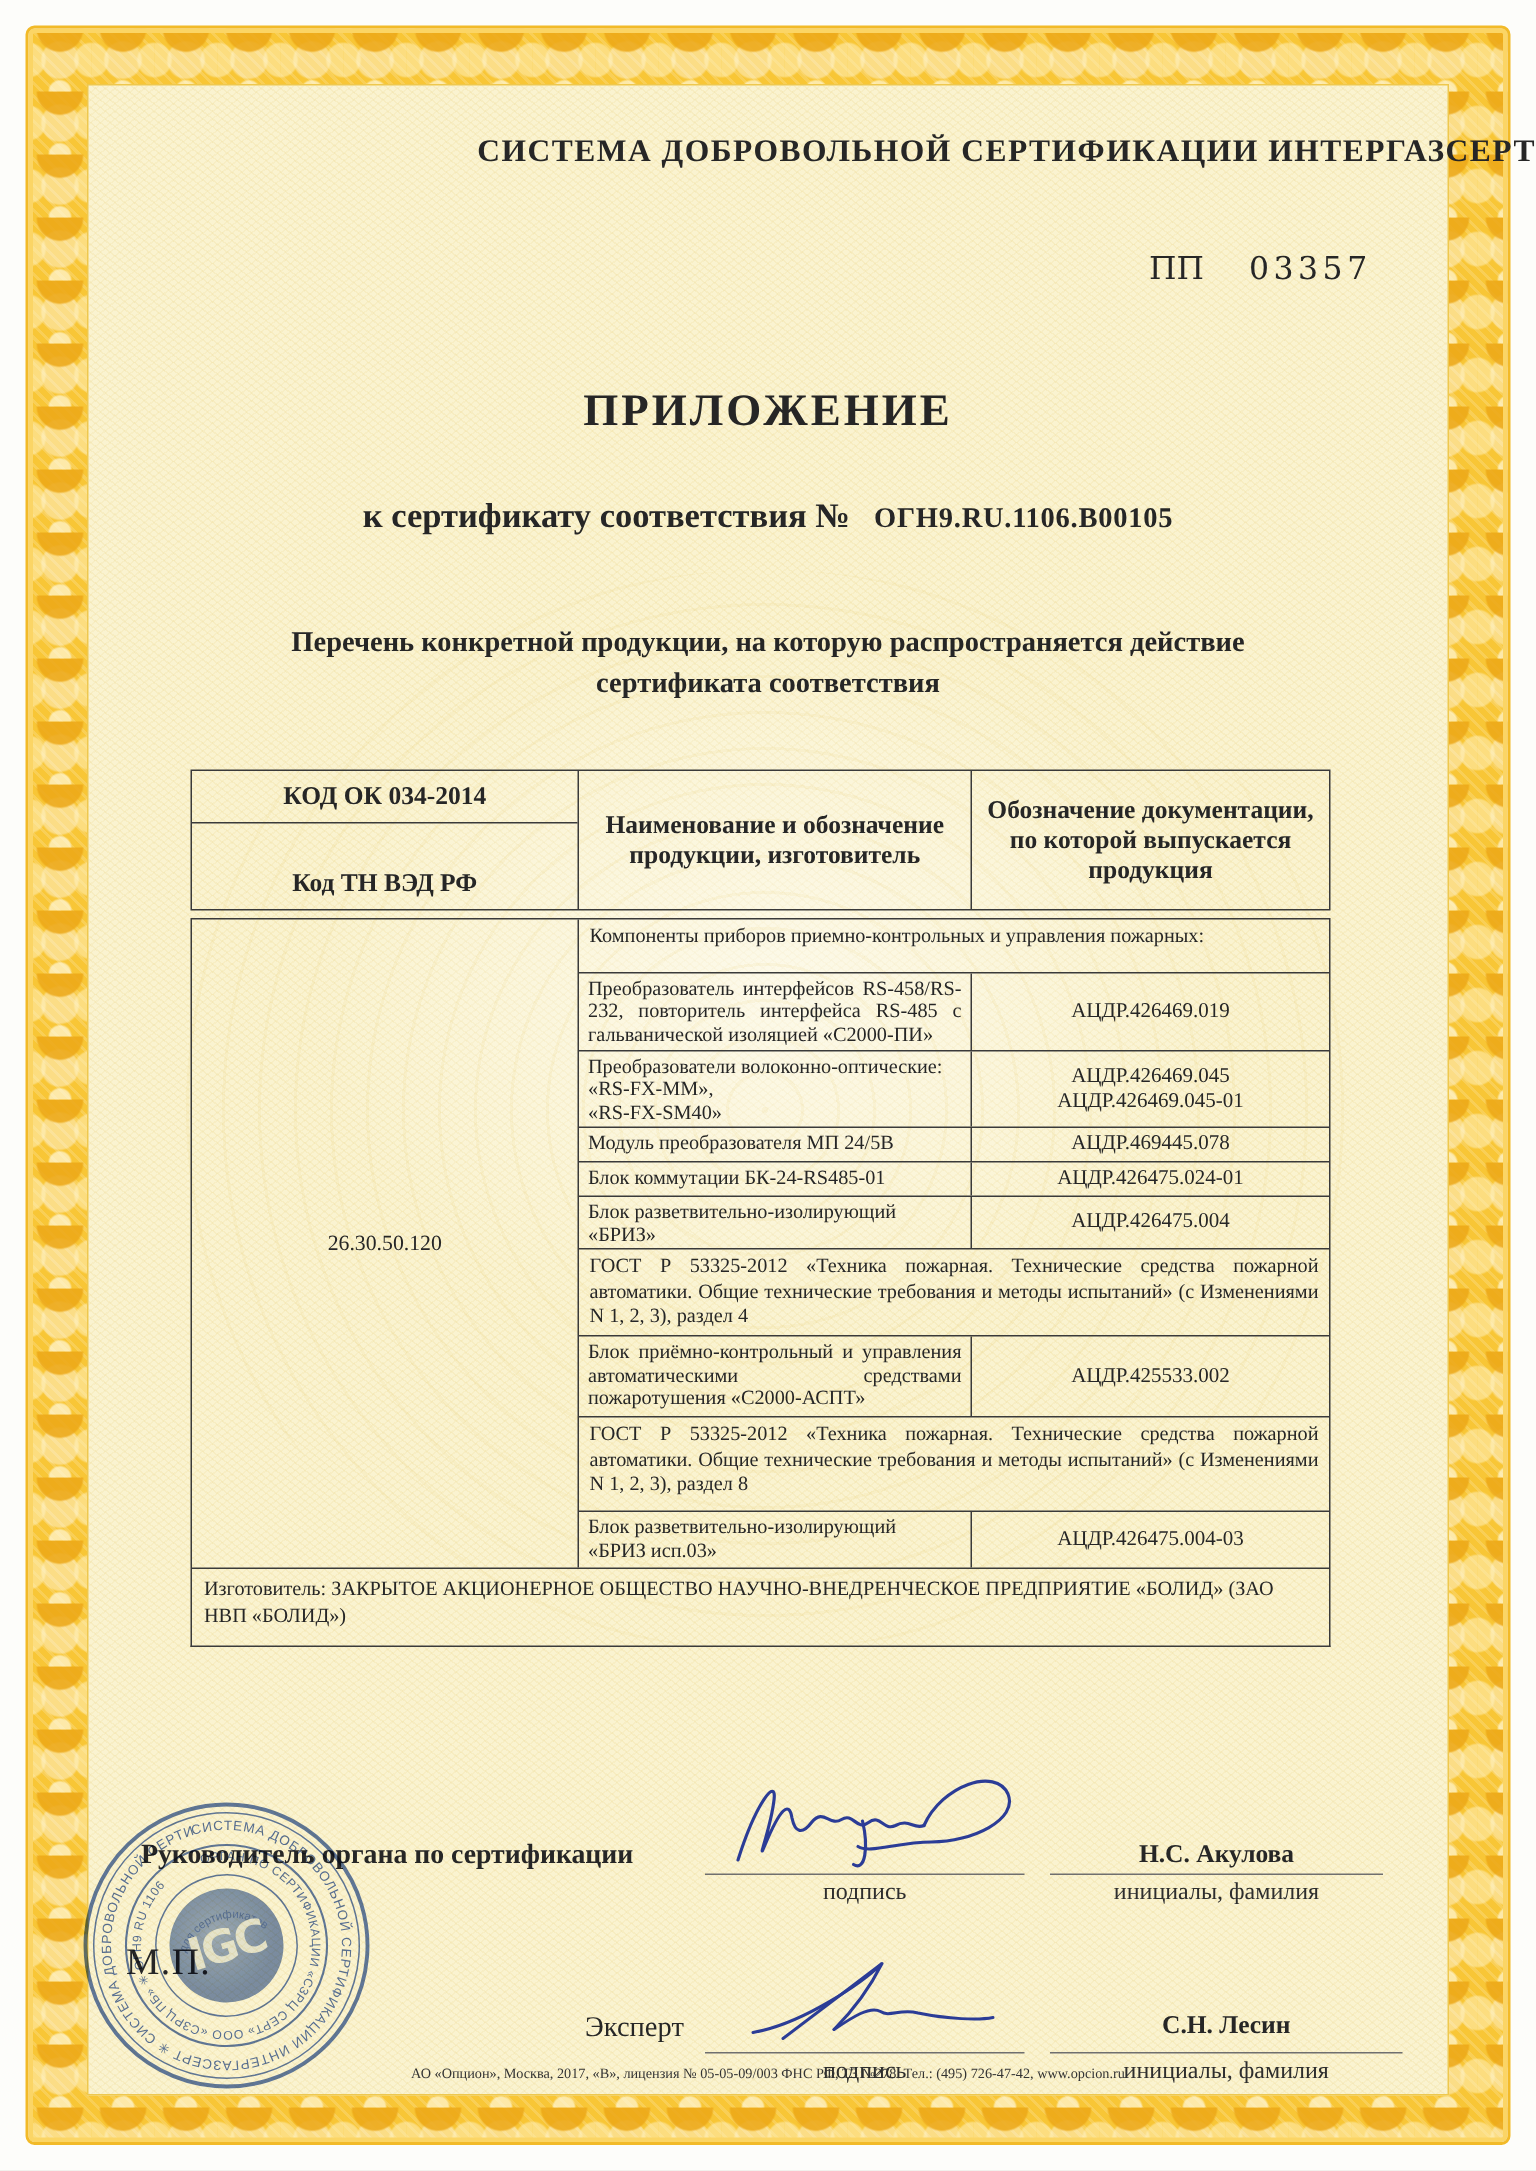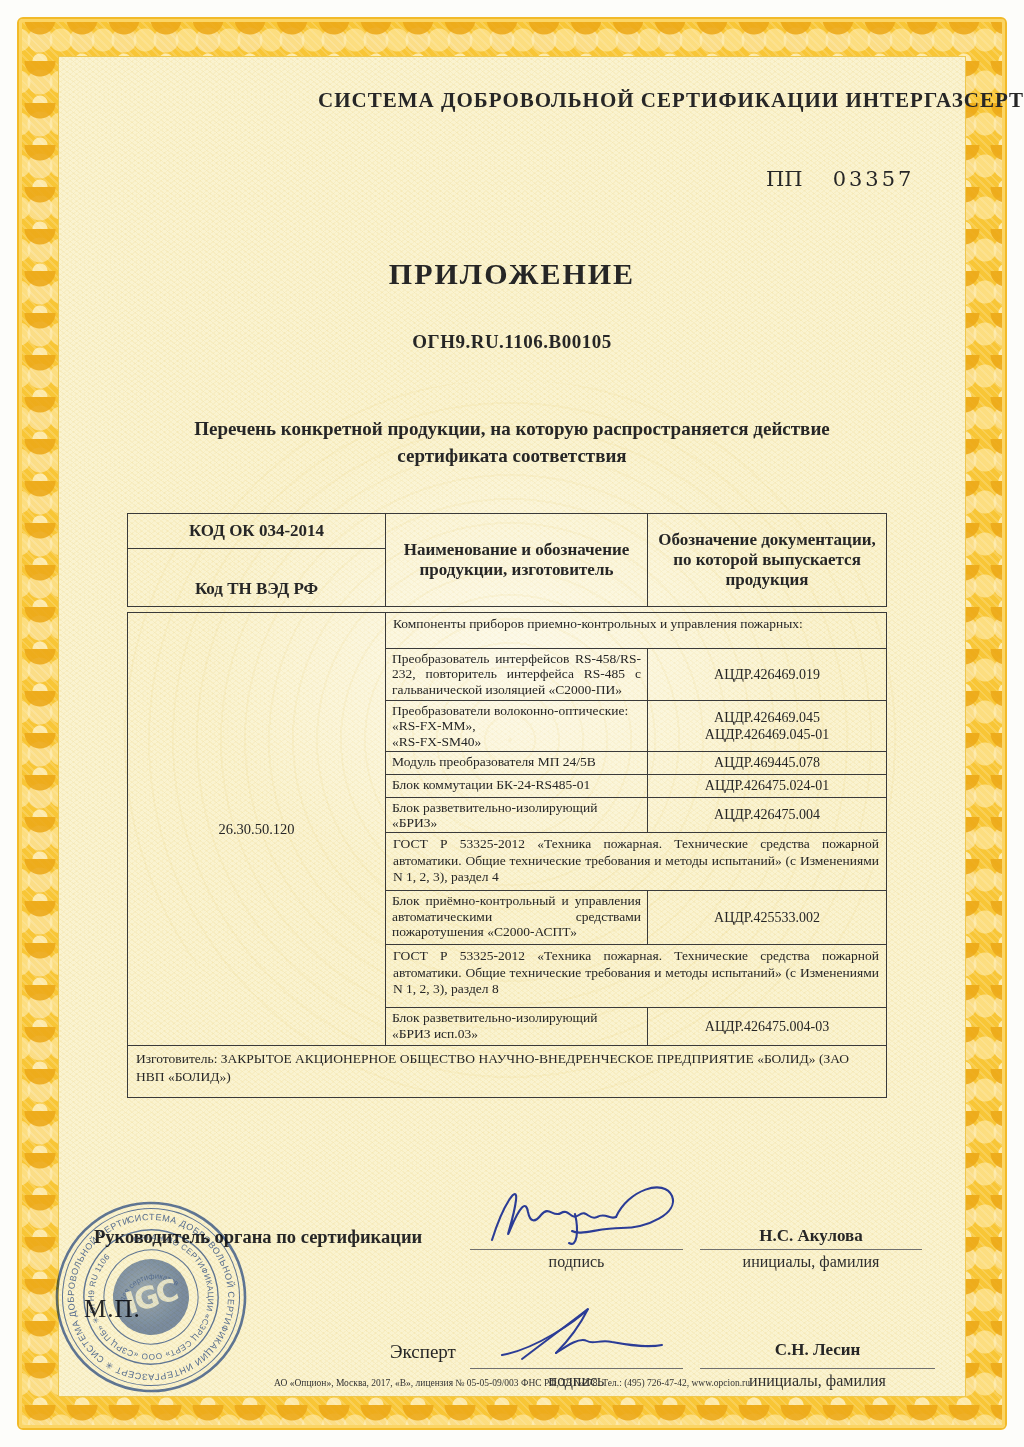--- a/index.html
+++ b/index.html
@@ -122,20 +122,21 @@
     <div class="sys-title">СИСТЕМА ДОБРОВОЛЬНОЙ СЕРТИФИКАЦИИ ИНТЕРГАЗСЕРТ</div>
 
     <div class="form-num">
       <span>ПП</span>
       <span class="digits">03357</span>
     </div>
 
     <div class="main-title">ПРИЛОЖЕНИЕ</div>
 
     <div class="cert-line">
+      <span class="prefix">к сертификату соответствия №</span>
       <span class="number">ОГН9.RU.1106.B00105</span>
     </div>
 
     <div class="desc">
       <div>Перечень конкретной продукции, на которую распространяется действие</div>
       <div>сертификата соответствия</div>
     </div>
 
     <div class="tbl">
       <div class="thead">

